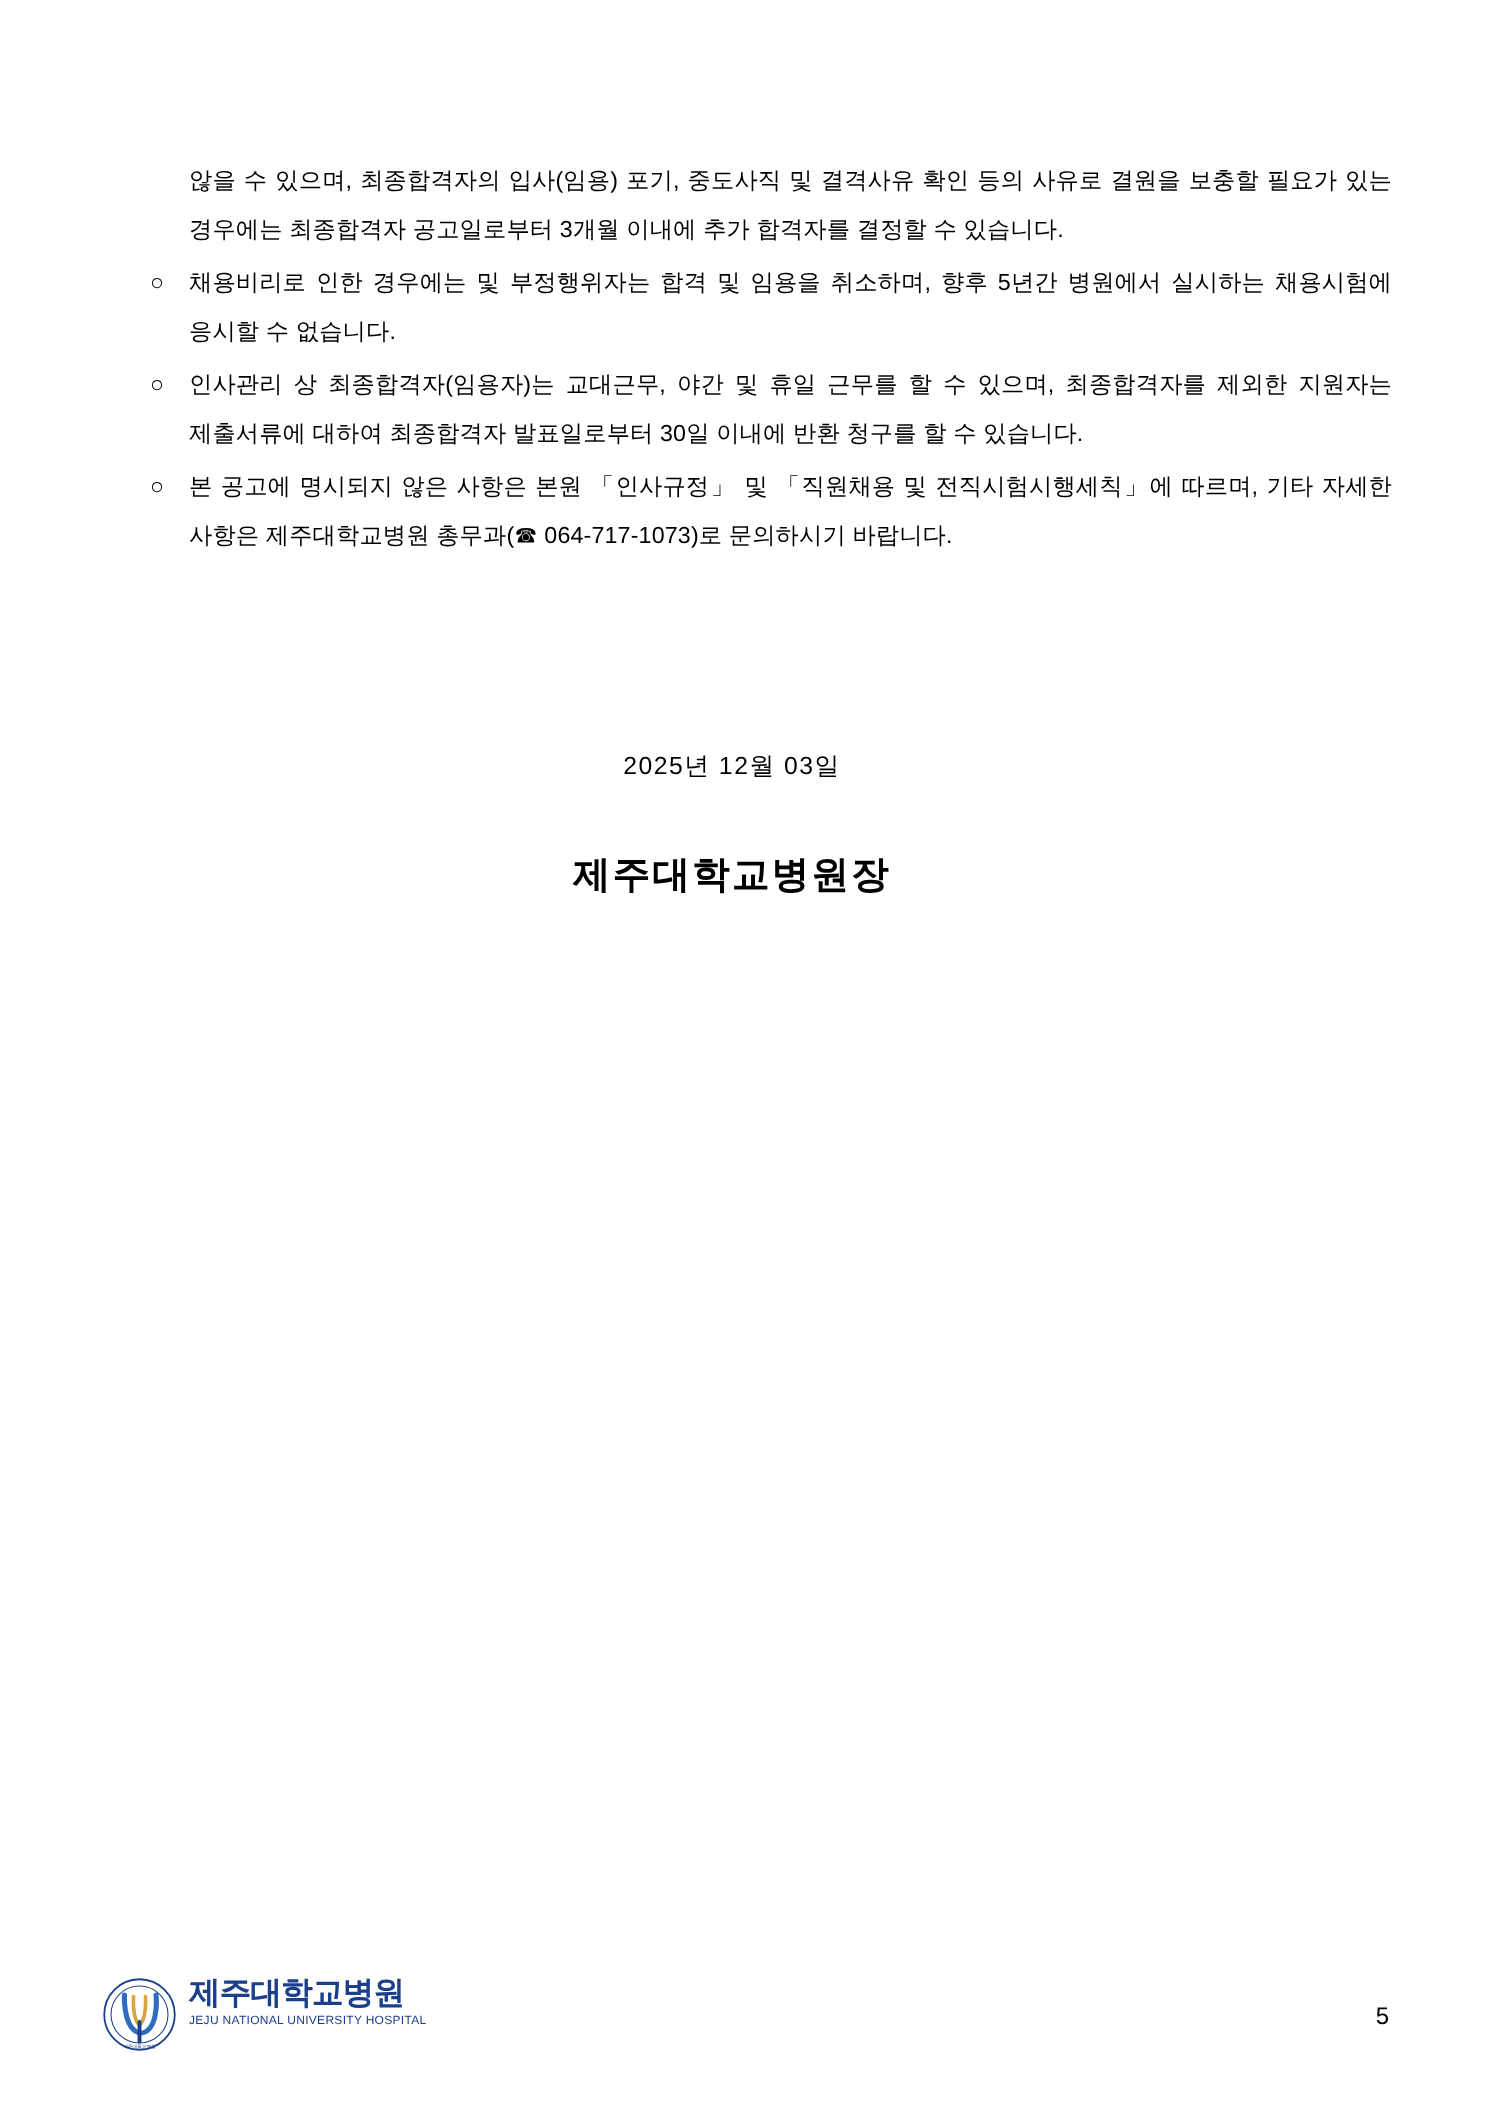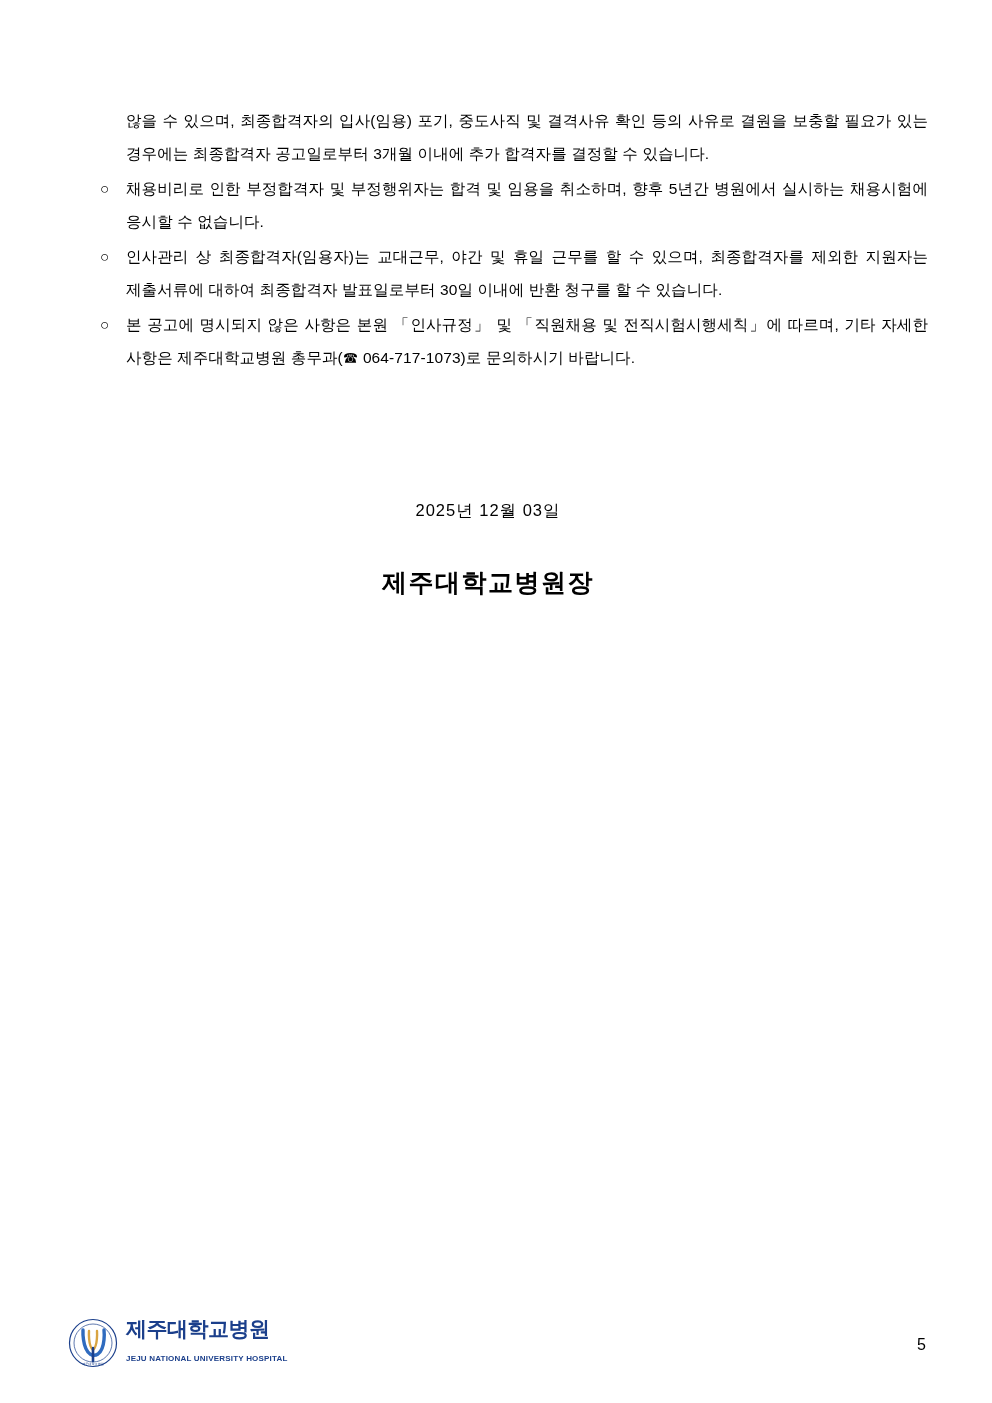--- a/index.html
+++ b/index.html
@@ -97,22 +97,21 @@
   .logo-kr {
     font-size: 21px;
     font-weight: bold;
     color: #1b3f8b;
     letter-spacing: -0.5px;
   }
   .logo-en {
     font-size: 8px;
     color: #1b3f8b;
     letter-spacing: 0.2px;
-    margin-top: 16px;
-    font-weight: bold;
+    margin-top: 4px;
   }
   .page-number {
     position: absolute;
     right: 66px;
     top: 1336px;
     font-size: 16px;
     color: #000;
   }
 </style>
 </head>
@@ -122,21 +121,21 @@
 
   <div class="body-block">
 
     <div class="para cont">
       <div class="bullet empty">○</div>
       <div class="ptext">않을 수 있으며, 최종합격자의 입사(임용) 포기, 중도사직 및 결격사유 확인 등의 사유로 결원을 보충할 필요가 있는 경우에는 최종합격자 공고일로부터 3개월 이내에 추가 합격자를 결정할 수 있습니다.</div>
     </div>
 
     <div class="para">
       <div class="bullet">○</div>
-      <div class="ptext">채용비리로 인한 부정합격자 및 부정행위자는 합격 및 임용을 취소하며, 향후 5년간 병원에서 실시하는 채용시험에 응시할 수 없습니다.</div>
+      <div class="ptext">채용비리로 인한 경우에는 및 부정행위자는 합격 및 임용을 취소하며, 향후 5년간 병원에서 실시하는 채용시험에 응시할 수 없습니다.</div>
     </div>
 
     <div class="para">
       <div class="bullet">○</div>
       <div class="ptext">인사관리 상 최종합격자(임용자)는 교대근무, 야간 및 휴일 근무를 할 수 있으며, 최종합격자를 제외한 지원자는 제출서류에 대하여 최종합격자 발표일로부터 30일 이내에 반환 청구를 할 수 있습니다.</div>
     </div>
 
     <div class="para">
       <div class="bullet">○</div>
       <div class="ptext">본 공고에 명시되지 않은 사항은 본원 「인사규정」 및 「직원채용 및 전직시험시행세칙」에 따르며, 기타 자세한 사항은 제주대학교병원 총무과(☎ 064-717-1073)로 문의하시기 바랍니다.</div>

